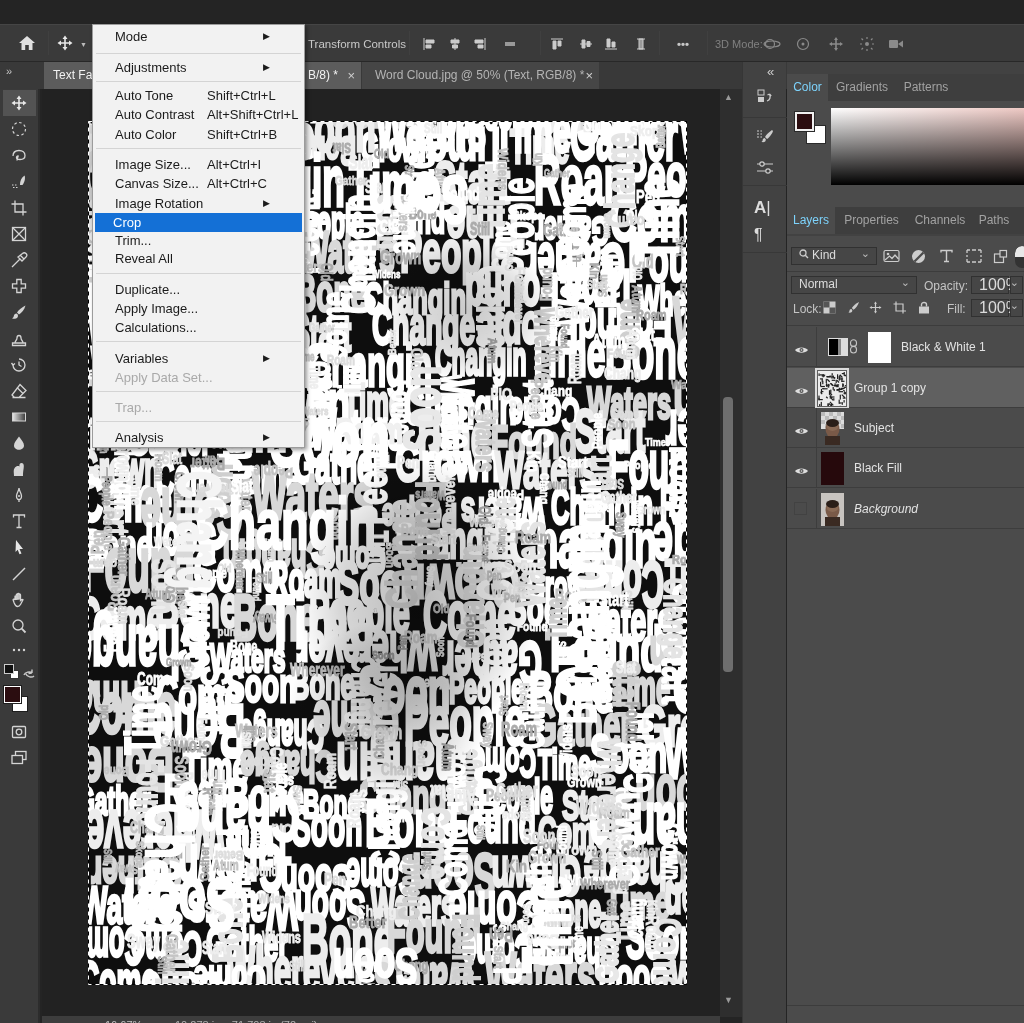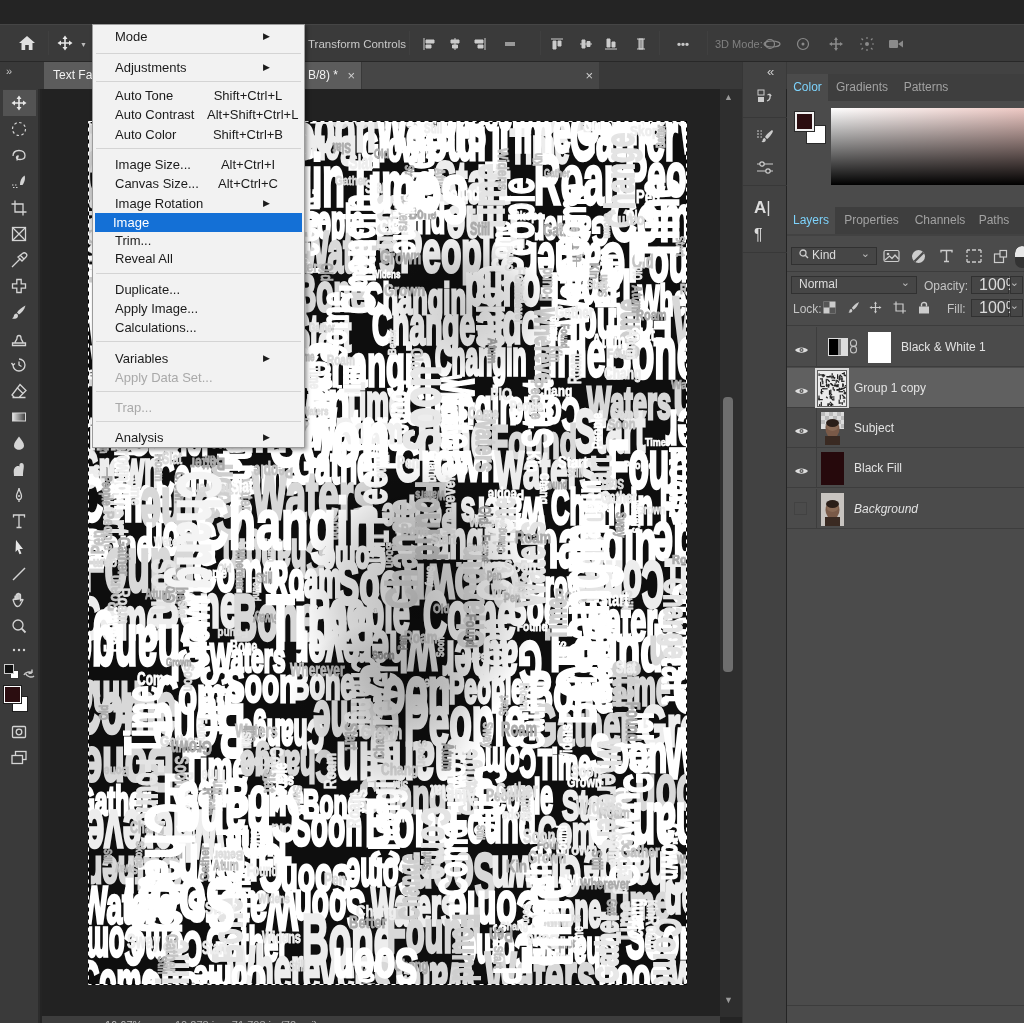--- a/index.html
+++ b/index.html
@@ -71,21 +71,21 @@
 .noeye{width:13px;height:13px;border:1px solid #424242;margin-top:-1px}
 .eye:after{content:"";position:absolute;left:22px;top:-14px;width:1px;height:40px;background:#3d3d3d}
 .thmb{position:absolute;overflow:hidden}
 .thmb.selth{outline:2px solid #ddd;outline-offset:1px}
 .lnk{position:absolute;left:62px;top:12px}
 .lname{position:absolute;top:13px;color:#e2e2e2;font-size:12px;white-space:nowrap}
 .pmenu{position:absolute;left:92px;top:24px;width:213px;height:424px;background:#f2f2f2;
  border:1px solid #9c9c9c;box-shadow:2px 2px 4px rgba(0,0,0,0.4);z-index:50}
 .mi{position:absolute;left:4px;width:180px;height:19px;line-height:19px;color:#1b1b1b;
  font-size:13px;padding-left:18px}
-.mi .sc{position:absolute;left:110px;width:82px;text-align:center}
+.mi .sc{position:absolute;left:110px;width:82px;text-align:left}
 .mi .ar{position:absolute;right:7px;font-size:9px;top:0}
 .mi.gray{color:#a9a9a9}
 .mi.hi{background:#1470d6;color:#fff;width:207px;left:2px}
 .msep{position:absolute;left:3px;width:205px;height:1px;background:#d4d4d4}
 svg text{font-family:"Liberation Sans",sans-serif;font-weight:bold}
 </style></head><body>
 <div id="stage">
     <div class="canvas"></div>
     <svg class="doc" width="599" height="864" viewBox="0 0 599 864" style="left:88px;top:121px">
       <defs>
@@ -849,20 +849,21 @@
         </svg></div>
     </div>
     <div class="tabbar">
       <div class="tbchev">»</div>
       <div class="dtab act" style="left:44px;width:317px">
         <span class="tt">Text Face.psd @ 16.7% (Group</span>
         <span class="tt" style="left:264px">B/8) *</span>
         <span class="tx">×</span>
       </div>
       <div class="dtab" style="left:362px;width:237px">
+        <span class="tt" style="color:#b4b4b4;left:13px">Word Cloud.jpg @ 50% (Text, RGB/8) *</span>
         <span class="tx">×</span>
       </div>
     </div>
     <div class="optbar">
       <div class="homeic"><svg width="20" height="18">
           <path d="M10 2 L18 9 H15.5 V16 H11.8 V11 H8.2 V16 H4.5 V9 H2 Z" fill="#e0e0e0"></path>
         </svg></div>
       <div class="vdiv" style="left:48px"></div>
       <div style="position:absolute;left:56px;top:9px"><svg width="18" height="18">
           <path d="M9 1.5 L11.5 5 H9.8 V8.2 H13 V6.5 L16.5 9 L13 11.5 V9.8 H9.8 V13 H11.5 L9 16.5 L6.5 13 H8.2 V9.8 H5 V11.5 L1.5 9 L5 6.5 V8.2 H8.2 V5 H6.5 Z" fill="#e8e8e8"></path>
@@ -1189,21 +1190,21 @@
     </div>
     <div class="pmenu">
       <div class="mi" style="top:2.0px">Mode<span class="ar">▶</span></div>
       <div class="mi" style="top:32.5px">Adjustments<span class="ar">▶</span></div>
       <div class="mi" style="top:60.9px">Auto Tone<span class="sc">Shift+Ctrl+L</span></div>
       <div class="mi" style="top:80.3px">Auto Contrast<span class="sc">Alt+Shift+Ctrl+L</span></div>
       <div class="mi" style="top:99.6px">Auto Color<span class="sc">Shift+Ctrl+B</span></div>
       <div class="mi" style="top:129.7px">Image Size...<span class="sc">Alt+Ctrl+I</span></div>
       <div class="mi" style="top:149.1px">Canvas Size...<span class="sc">Alt+Ctrl+C</span></div>
       <div class="mi" style="top:168.5px">Image Rotation<span class="ar">▶</span></div>
-      <div class="mi hi" style="top:188.0px">Image</div>
+      <div class="mi hi" style="top:188.0px">Crop</div>
       <div class="mi" style="top:205.9px">Trim...</div>
       <div class="mi" style="top:224.4px">Reveal All</div>
       <div class="mi" style="top:254.5px">Duplicate...</div>
       <div class="mi" style="top:273.8px">Apply Image...</div>
       <div class="mi" style="top:292.7px">Calculations...</div>
       <div class="mi" style="top:323.7px">Variables<span class="ar">▶</span></div>
       <div class="mi gray" style="top:342.6px">Apply Data Set...</div>
       <div class="mi gray" style="top:372.7px">Trap...</div>
       <div class="mi" style="top:402.8px">Analysis<span class="ar">▶</span></div>
       <div class="msep" style="top:28.0px"></div>

